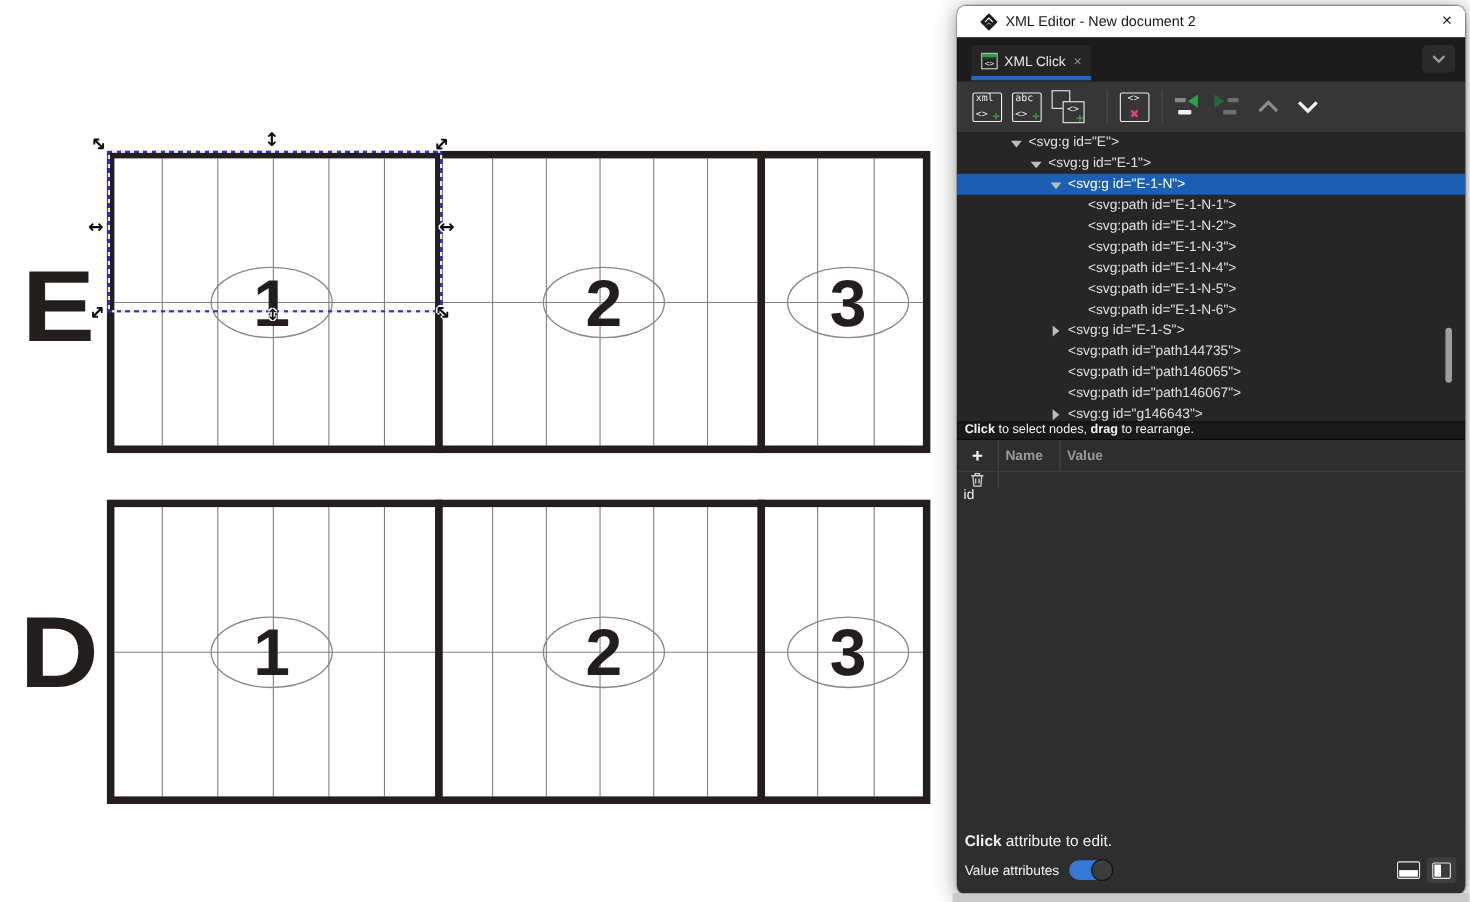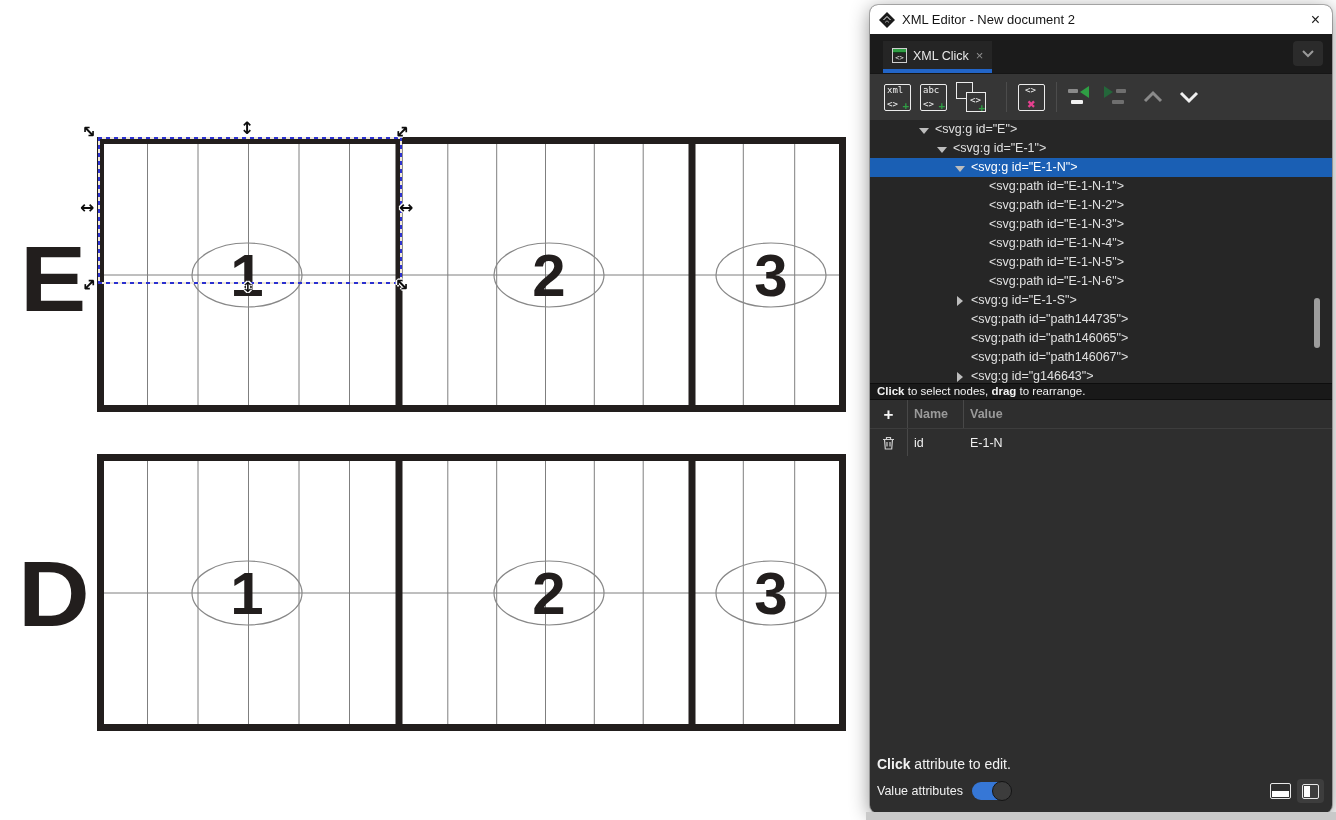--- a/index.html
+++ b/index.html
@@ -25,21 +25,21 @@
             font-size:17px; line-height:17px; color:#0d0d0d;
             text-shadow:-1px -1px 0 #fff, 1px -1px 0 #fff, -1px 1px 0 #fff, 1px 1px 0 #fff; }
 
   
   #xml-dialog { position:absolute; left:870px; top:5px; width:462px; height:808px;
                 border-radius:8px; overflow:hidden; background:#2e2e2e;
                 box-shadow:0 4px 20px rgba(0,0,0,.45), 0 0 0 1px rgba(0,0,0,.25);
                 display:flex; flex-direction:column; }
   
   #titlebar { height:29px; background:#ffffff; display:flex; align-items:center;
-              padding:0 12px 0 9px; flex:none; }
+              padding:0 12px 0 21px; flex:none; }
   #titlebar .title { font-size:13px; color:#151515; margin-left:7px; }
   #titlebar .close { margin-left:auto; font-size:16px; color:#1a1a1a; line-height:16px; cursor:default; }
   
   #tabbar { height:39px; background:#1b1b1b; display:flex; align-items:flex-end; position:relative; flex:none; }
   #tab { margin-left:13px; height:32px; background:#252525; display:flex; align-items:center;
          padding:0 9px; position:relative; }
   #tab .tab-underline { position:absolute; left:0; right:0; bottom:0; height:4px; }
   #tab .tab-label { font-size:12.5px; color:#e8e8e8; margin:0 7px 3px 6px; }
   #tab .tab-close { font-size:13px; color:#8f8f8f; margin-bottom:3px; }
   .tab-icon { width:15px; height:15px; border:1px solid #cfcfcf; margin-bottom:3px;
@@ -93,21 +93,21 @@
   b.hint { font-weight:bold; }
   #attr-header { height:29px; display:flex; align-items:center; background:#2e2e2e;
                  border-bottom:1px solid #3d3d3d; flex:none; }
   .attr-cell-btn { width:38px; align-self:stretch; display:flex; align-items:center; justify-content:center;
                    border-right:1px solid #484848; }
   .attr-cell-name { width:56px; padding-left:6px; border-right:1px solid #484848; align-self:stretch;
                     display:flex; align-items:center; }
   .attr-cell-value { flex:1; padding-left:6px; align-self:stretch; display:flex; align-items:center; }
   #attr-header .attr-cell-name, #attr-header .attr-cell-value { color:#9a9a9a; font-size:12.5px; font-weight:bold; }
   #attr-plus { color:#f5f5f5; font-size:17px; font-weight:bold; line-height:17px; }
-  .attr-row { height:27px; display:flex; align-items:center; font-size:12.5px; color:#f0f0f0; }
+  .attr-row { height:27px; display:flex; align-items:center; font-size:12.5px; color:#f0f0f0;flex-direction:column; }
   .attr-row .attr-cell-name, .attr-row .attr-cell-value { border-right:none; }
   #attr-empty { flex:1; background:#2e2e2e; }
   #attr-hint { font-size:14px; color:#f2f2f2; padding:3px 0 3px 7px; flex:none; }
   #dialog-footer { height:38px; display:flex; align-items:center; padding:0 8px 6px 7px; flex:none; }
   #show-attr-label { font-size:12.5px; color:#f2f2f2; }
   #attr-toggle { margin-left:9px; width:39px; height:18px; border-radius:10px; background:#3677d6;
                  position:relative; flex:none; }
   #attr-toggle .knob { position:absolute; right:-1px; top:-1px; width:20px; height:20px; border-radius:50%;
                        background:#3c3c3c; border:1px solid #141414; }
   #footer-spacer { flex:1; }

